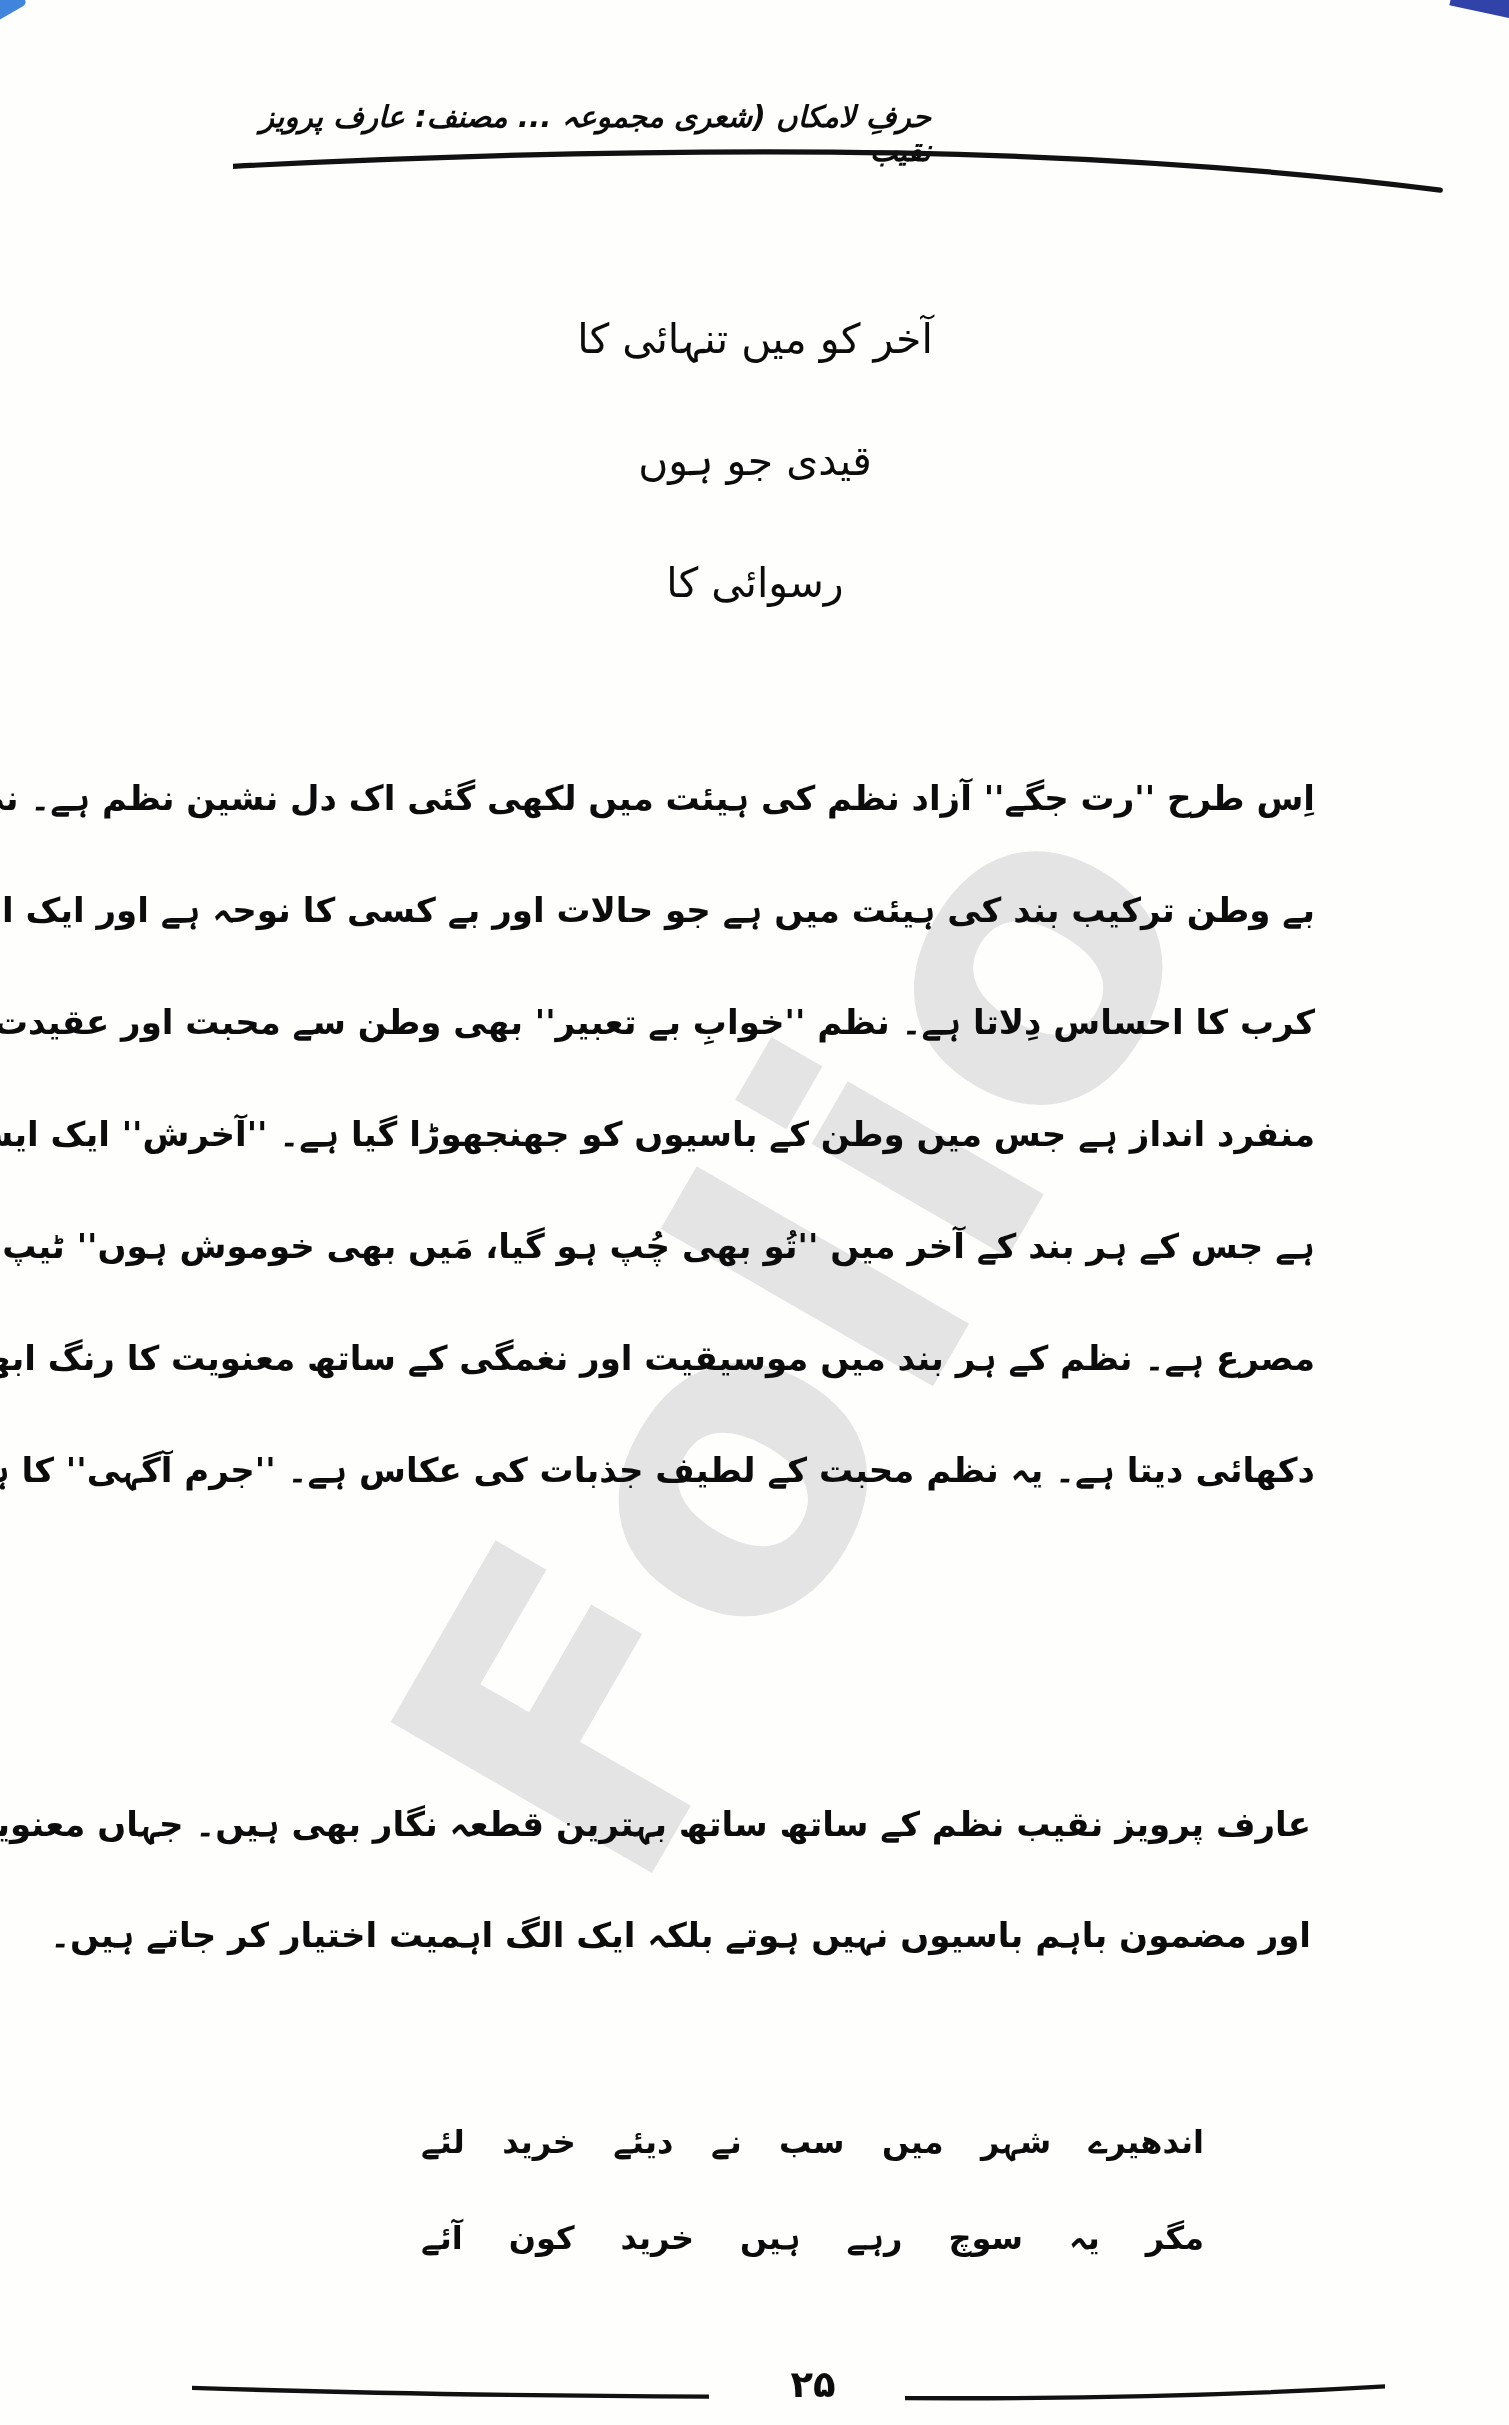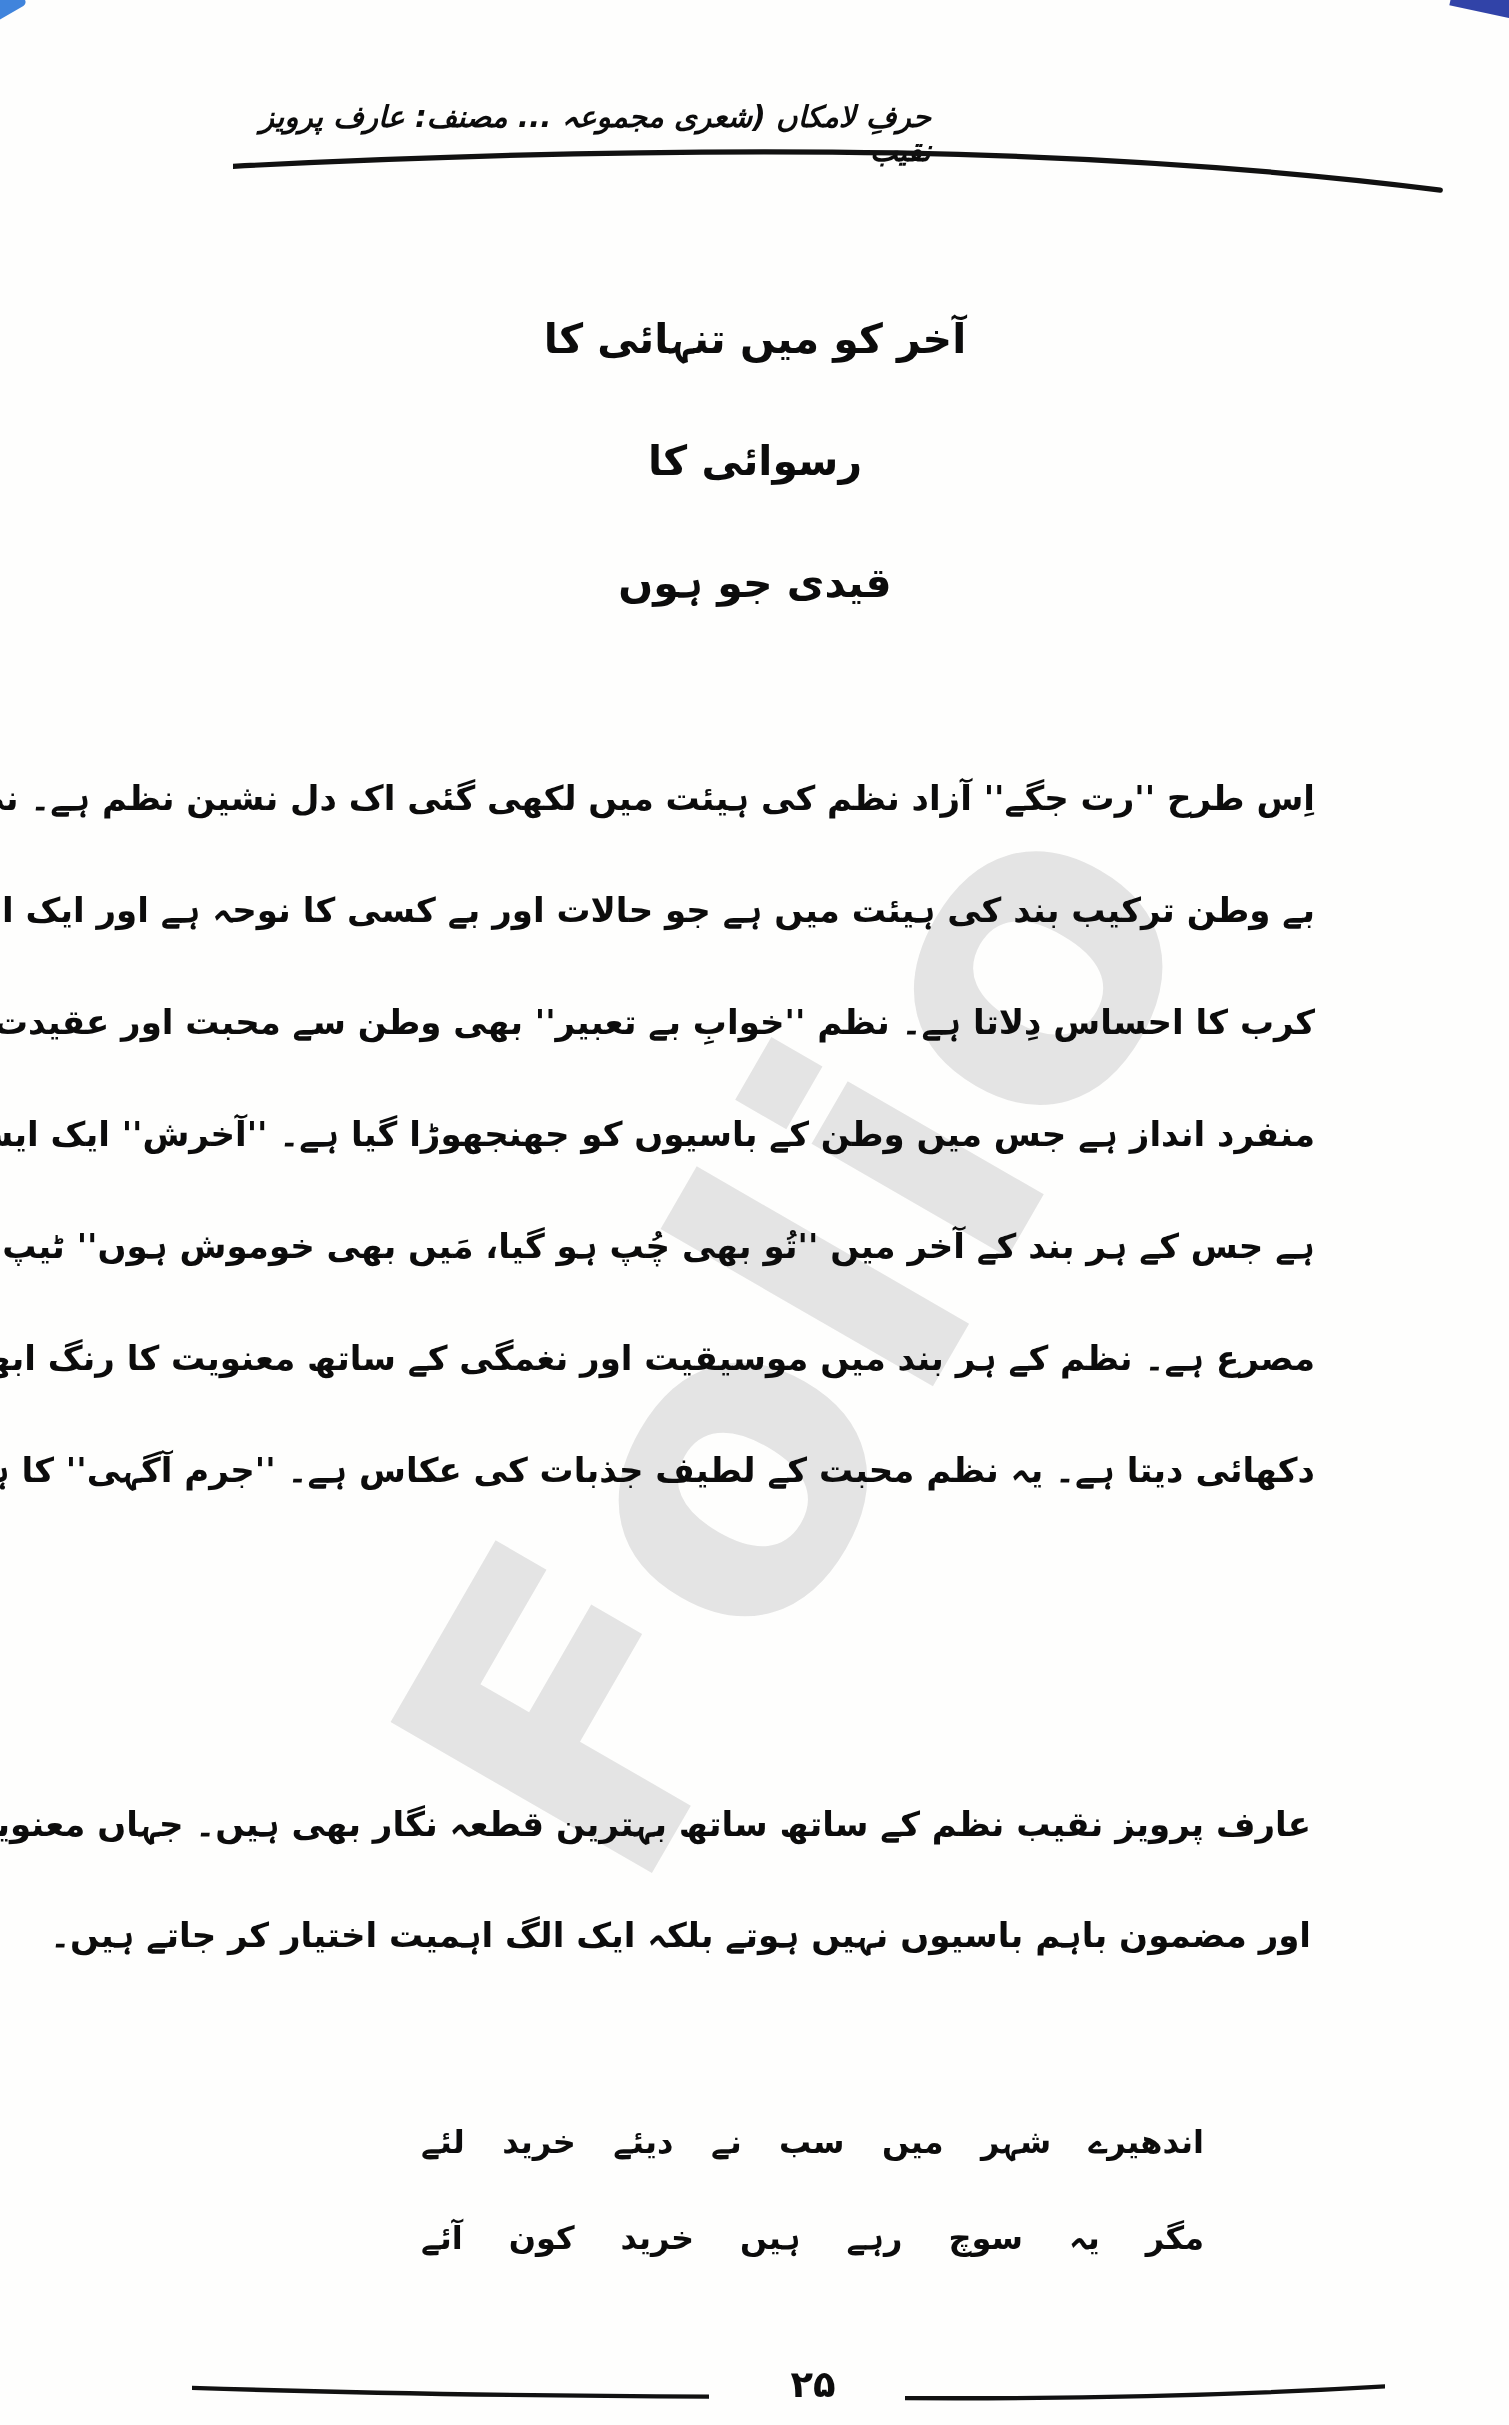--- a/index.html
+++ b/index.html
@@ -85,21 +85,21 @@
       z-index: 2;
     }
 
     
     .verse {
       position: absolute;
       left: 0; right: 0;
       top: 310px;
       text-align: center;
       font-size: 41px;
-      font-weight: bold;
+      font-weight: normal;
       z-index: 2;
     }
     .verse .line {
       display: block;
       height: 122px;
       line-height: 59px;
     }
 
     
     .para {
@@ -187,22 +187,22 @@
 
   <div class="watermark">Folio</div>
 
   <div class="header rtl">حرفِ لامکاں (شعری مجموعہ ... مصنف: عارف پرویز نقیب</div>
   <svg class="header-rule" viewBox="0 0 1640 70" preserveAspectRatio="none">
     <path d="M0 30 Q 500 5 900 12 Q 1300 20 1635 62" stroke="#111" stroke-width="7" fill="none" stroke-linecap="round"></path>
   </svg>
 
   <div class="verse rtl">
     <span class="line">آخر کو میں تنہائی کا</span>
+    <span class="line">قیدی جو ہوں</span>
     <span class="line">رسوائی کا</span>
-    <span class="line">قیدی جو ہوں</span>
   </div>
 
   <div class="para para-1 rtl">
     <span class="line">اِس طرح ''رت جگے'' آزاد نظم کی ہیئت میں لکھی گئی اک دل نشین نظم ہے۔ نظم</span>
     <span class="line">بے وطن ترکیب بند کی ہیئت میں ہے جو حالات اور بے کسی کا نوحہ ہے اور ایک انجانے</span>
     <span class="line">کرب کا احساس دِلاتا ہے۔ نظم ''خوابِ بے تعبیر'' بھی وطن سے محبت اور عقیدت کا</span>
     <span class="line">منفرد انداز ہے جس میں وطن کے باسیوں کو جھنجھوڑا گیا ہے۔ ''آخرش'' ایک ایسی نظم</span>
     <span class="line">ہے جس کے ہر بند کے آخر میں ''تُو بھی چُپ ہو گیا، مَیں بھی خوموش ہوں'' ٹیپ کا</span>
     <span class="line">مصرع ہے۔ نظم کے ہر بند میں موسیقیت اور نغمگی کے ساتھ معنویت کا رنگ ابھرتا ہوا</span>
     <span class="line">دکھائی دیتا ہے۔ یہ نظم محبت کے لطیف جذبات کی عکاس ہے۔ ''جرم آگہی'' کا ہر بند</span>

